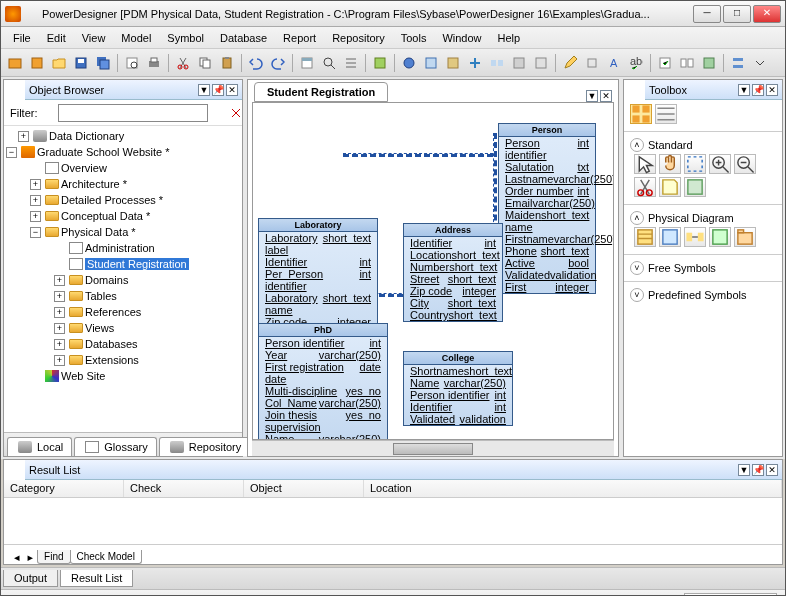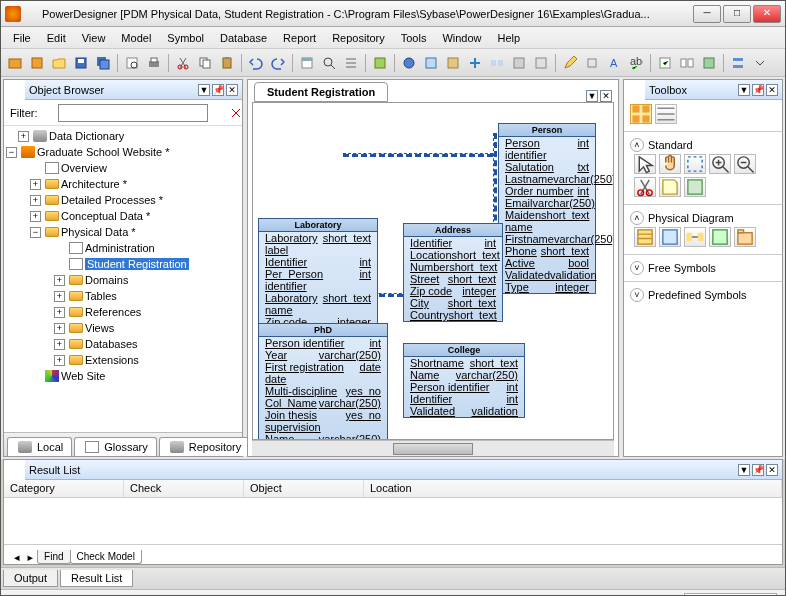--- a/index.html
+++ b/index.html
@@ -449,21 +449,21 @@
           </div>
           <div class="erow">
             <span>Active</span>
             <span>bool</span>
           </div>
           <div class="erow">
             <span>Validated</span>
             <span>validation</span>
           </div>
           <div class="erow">
-            <span>Type</span>
+            <span>First</span>
             <span>integer</span>
           </div>
         </div>
         <div class="entity" style="left: 5px; top: 115px; width: 120px;">
           <div class="ehdr">Laboratory</div>
           <div class="erow">
             <span>Laboratory label</span>
             <span>short_text</span>
           </div>
           <div class="erow">
@@ -550,21 +550,21 @@
           </div>
           <div class="erow">
             <span>Join thesis supervision</span>
             <span>yes_no</span>
           </div>
           <div class="erow">
             <span>Name</span>
             <span>varchar(250)</span>
           </div>
         </div>
-        <div class="entity" style="left: 150px; top: 240px; width: 122px;">
+        <div class="entity" style="left: 150px; top: 248px; width: 110px;">
           <div class="ehdr">College</div>
           <div class="erow">
             <span>Shortname</span>
             <span>short_text</span>
           </div>
           <div class="erow">
             <span>Name</span>
             <span>varchar(250)</span>
           </div>
           <div class="erow">

